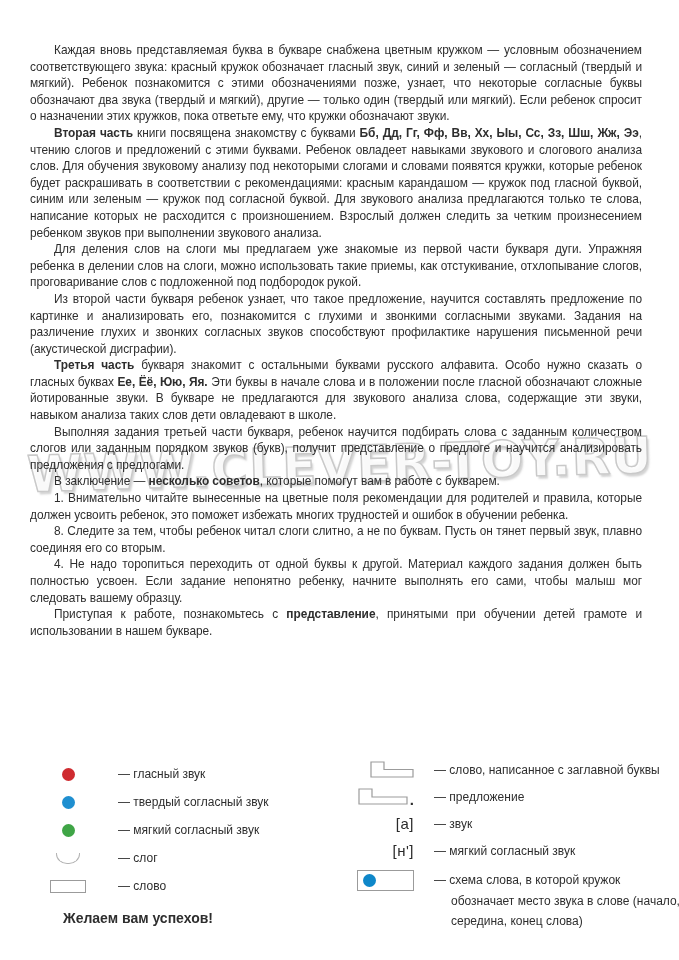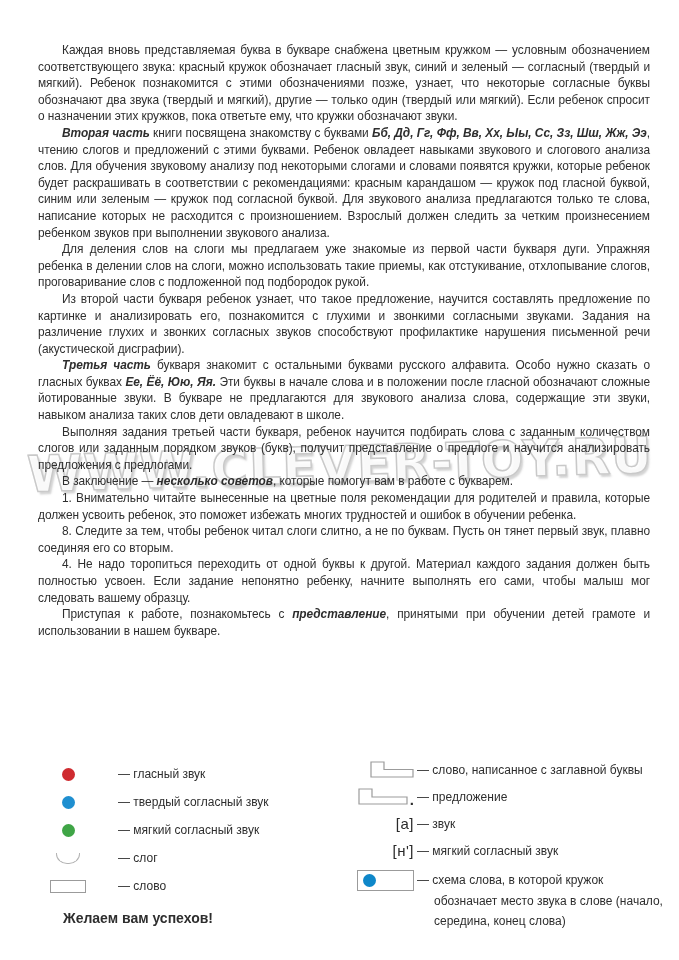--- a/index.html
+++ b/index.html
@@ -1,39 +1,39 @@
 <!DOCTYPE html>
 <html lang="ru"><head>
 <meta charset="utf-8">
 <style>
   html,body{margin:0;padding:0;background:#ffffff;}
   .page{
     position:relative;width:679px;height:960px;background:#fff;overflow:hidden;
     font-family:"Liberation Sans","DejaVu Sans",sans-serif;color:#2e2e2e;
   }
-  .content{position:absolute;left:38px;top:42px;width:612px;z-index:2;}
+  .content{position:absolute;left:30px;top:42px;width:612px;z-index:2;}
   .para{margin:0;text-align:justify;text-indent:24px;font-size:11.9px;line-height:16.6px;letter-spacing:-0.05px;}
-  .para b{font-weight:bold;font-style:italic;}
+  .para b{font-weight:bold;}
   .watermark{
     position:absolute;left:-6px;width:692px;top:436px;z-index:1;text-align:center;white-space:nowrap;
     font-family:"DejaVu Sans",sans-serif;font-weight:bold;font-size:50px;letter-spacing:1px;
     color:rgba(255,255,255,0.88);
     -webkit-text-stroke:1.4px #c9c9c9;
     text-shadow:2px 3px 2px rgba(158,158,158,0.45), -1px -1px 0 rgba(200,200,200,0.25);
     transform:rotate(-1.8deg);
   }
   .legend-left{position:absolute;left:46px;top:760px;z-index:2;}
   .legend-right{position:absolute;left:350px;top:756px;z-index:2;}
   .legend-row{display:flex;align-items:center;height:28px;}
   .legend-right .legend-row{height:27px;}
   .legend-row.tall{height:auto;align-items:flex-start;margin-top:6px;}
   .icon-cell{width:44px;display:flex;align-items:center;justify-content:center;flex:none;}
   .legend-right .icon-cell{width:64px;justify-content:flex-end;}
   .legend-label{margin-left:28px;font-size:12px;line-height:14px;white-space:nowrap;}
-  .legend-right .legend-label{margin-left:3px;}
+  .legend-right .legend-label{margin-left:20px;}
   .legend-label.wrap{white-space:normal;width:232px;line-height:20.5px;padding-left:17px;text-indent:-17px;}
   .circle{width:13px;height:13px;border-radius:50%;flex:none;}
   .arc{width:22px;height:10px;border:1px solid #b3b3b3;border-top:none;
        border-bottom-left-radius:11px 10px;border-bottom-right-radius:11px 10px;}
   .rect-icon{width:34px;height:11px;border:1px solid #9b9b9b;}
   .schema-rect{width:57px;height:21px;border:1px solid #9b9b9b;display:flex;align-items:center;padding-left:5px;box-sizing:border-box;background:#fff;}
   .symbol{font-size:15px;letter-spacing:0.5px;color:#2a2a2a;}
   .period{font-size:15px;font-weight:bold;margin-left:2px;align-self:flex-end;line-height:10px;}
   .closing{position:absolute;left:63px;top:910px;z-index:2;font-weight:bold;font-size:14px;}
 </style>

